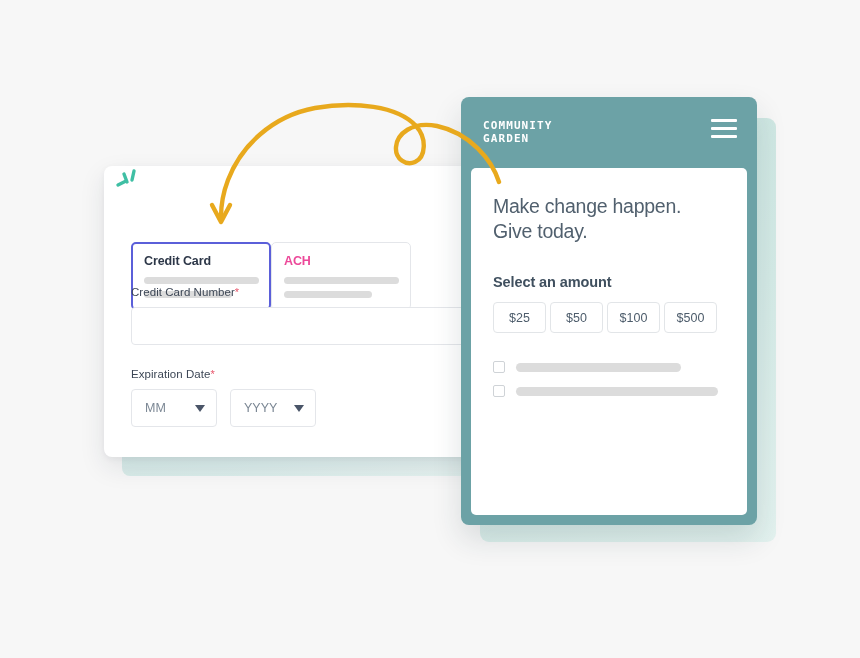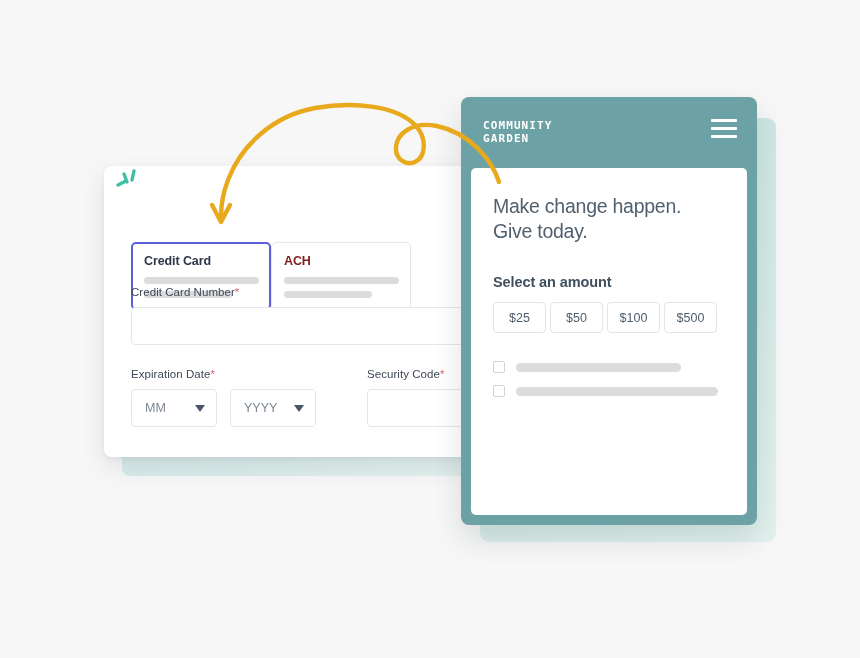--- a/index.html
+++ b/index.html
@@ -73,21 +73,21 @@
   .pay-tab.selected {
     border: 2px solid #5b5fd9;
     padding: 10px 11px 0 11px;
   }
   .pay-tab-label {
     font-size: 12.5px;
     font-weight: bold;
     letter-spacing: -.1px;
   }
   .pay-tab.selected .pay-tab-label { color: #2d3748; }
-  .pay-tab .pay-tab-label { color: #7f1d1d; }
+  .pay-tab .pay-tab-label { color: #ec4899; }
 
   .bar { background: #dcdcdc; border-radius: 4px; height: 7px; margin-top: 9px; }
   .bar.w1 { width: 101%; max-width: 118px; }
   .bar.w2 { width: 88px; margin-top: 7px; }
 
   .field-block { position: absolute; }
   .field-label {
     font-size: 11.5px;
     color: #3d4756;
     letter-spacing: .05px;
@@ -290,26 +290,20 @@
           <span class="select-val">MM</span>
           <span class="caret"></span>
         </div>
         <div class="select-box">
           <span class="select-val">YYYY</span>
           <span class="caret"></span>
         </div>
       </div>
     </div>
 
-    <div class="field-block" style="left:263px; top:202px;">
-      <div class="field-label">
-        <span>Security Code</span><span class="req">*</span>
-      </div>
-      <div class="text-input" style="width:130px;"></div>
-    </div>
 
   </div>
 
   <svg class="sparkle" viewBox="0 0 34 34">
     <line x1="5" y1="17" x2="13" y2="13" stroke="#3fbfa4" stroke-width="3.4" stroke-linecap="round"></line>
     <line x1="11" y1="6" x2="14" y2="14" stroke="#3fbfa4" stroke-width="3.4" stroke-linecap="round"></line>
     <line x1="21" y1="3" x2="19" y2="12" stroke="#3fbfa4" stroke-width="3.4" stroke-linecap="round"></line>
   </svg>
 
   <div class="donate-panel">

